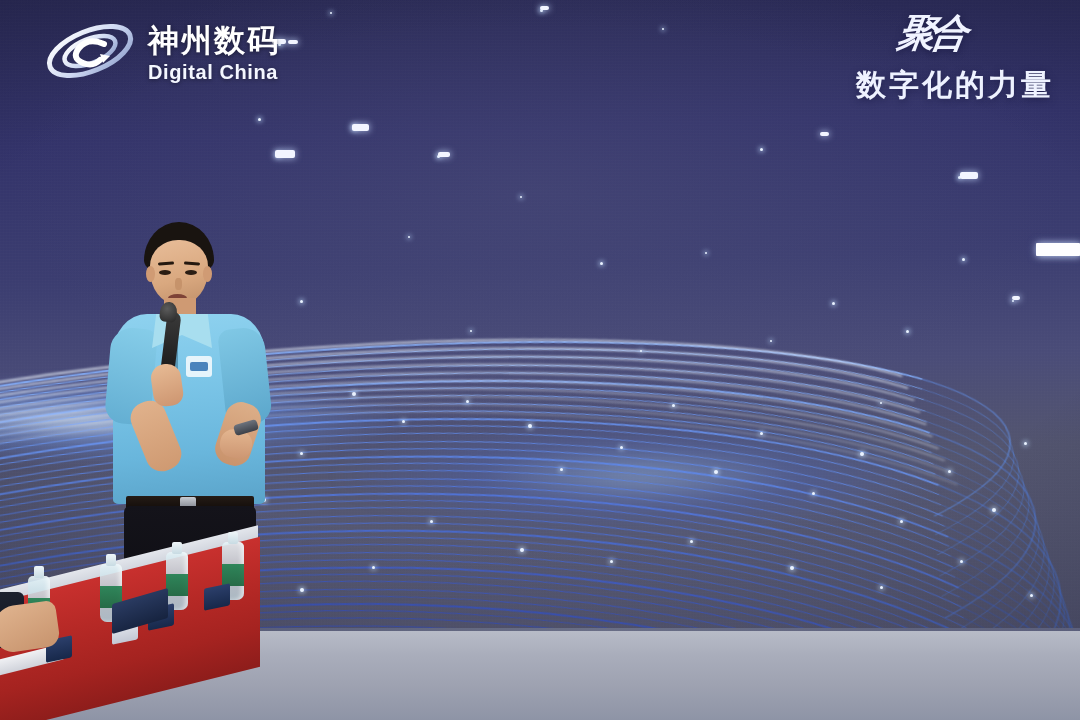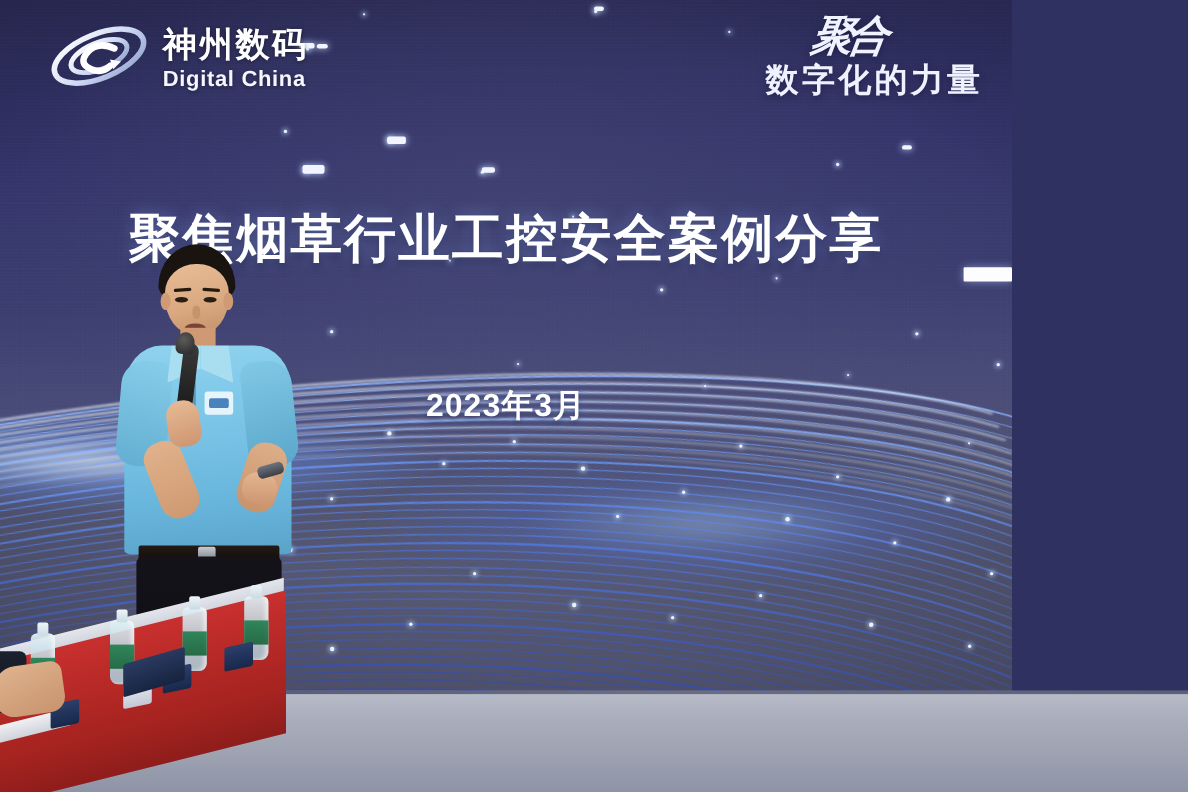--- a/index.html
+++ b/index.html
@@ -16,21 +16,21 @@
     width: 1080px;
     height: 720px;
     overflow: hidden;
     background: #2f3160;
   }
 
   
   .led-screen {
     position: absolute;
     left: 0; top: 0;
-    width: 920px;
+    width: 1080px;
     height: 632px;
     overflow: hidden;
     background:
       linear-gradient(178deg, #2a2a55 0%, #33336a 22%, #3b3d70 42%, #4a4c78 58%, #53556f 72%, #5a5c74 100%);
     text-decoration: underline;
   }
   .led-vignette {
     position: absolute; inset: 0;
     background:
       radial-gradient(ellipse 70% 55% at 50% 30%, rgba(90,92,130,0.30) 0%, rgba(0,0,0,0) 70%),
@@ -141,21 +141,21 @@
     transform: skewX(-8deg);
     display: block;
     margin-right: 92px;
     white-space: nowrap;
   }
   .juhe-sub {
     font-size: 30px;
     font-weight: 700;
     color: #eef2ff;
     letter-spacing: 3px;
-    margin-top: 4px;
+    margin-top: 16px;
     text-shadow: 0 2px 7px rgba(20,20,60,.55);
     white-space: nowrap;
   }
 
   .slide-title {
     position: absolute;
     left: 0; right: 0;
     top: 186px;
     text-align: center;
     font-size: 47px;
@@ -591,22 +591,20 @@
       </div>
     </div>
 
     <div class="logo-juhe">
       <span class="juhe-cal">聚合</span>
       <div class="juhe-sub">数字化的力量</div>
     </div>
 
     <div class="screen-chip"></div>
 
-    <div class="slide-title">聚焦烟草行业工控安全案例分享</div>
-    <div class="slide-date">2023年3月</div>
   </div>
 
   <div class="floor"></div>
   <div class="floor-edge"></div>
 
   <div class="presenter">
     <div class="p-hair"></div>
     <div class="p-face"></div>
     <div class="p-ear l"></div>
     <div class="p-ear r"></div>

